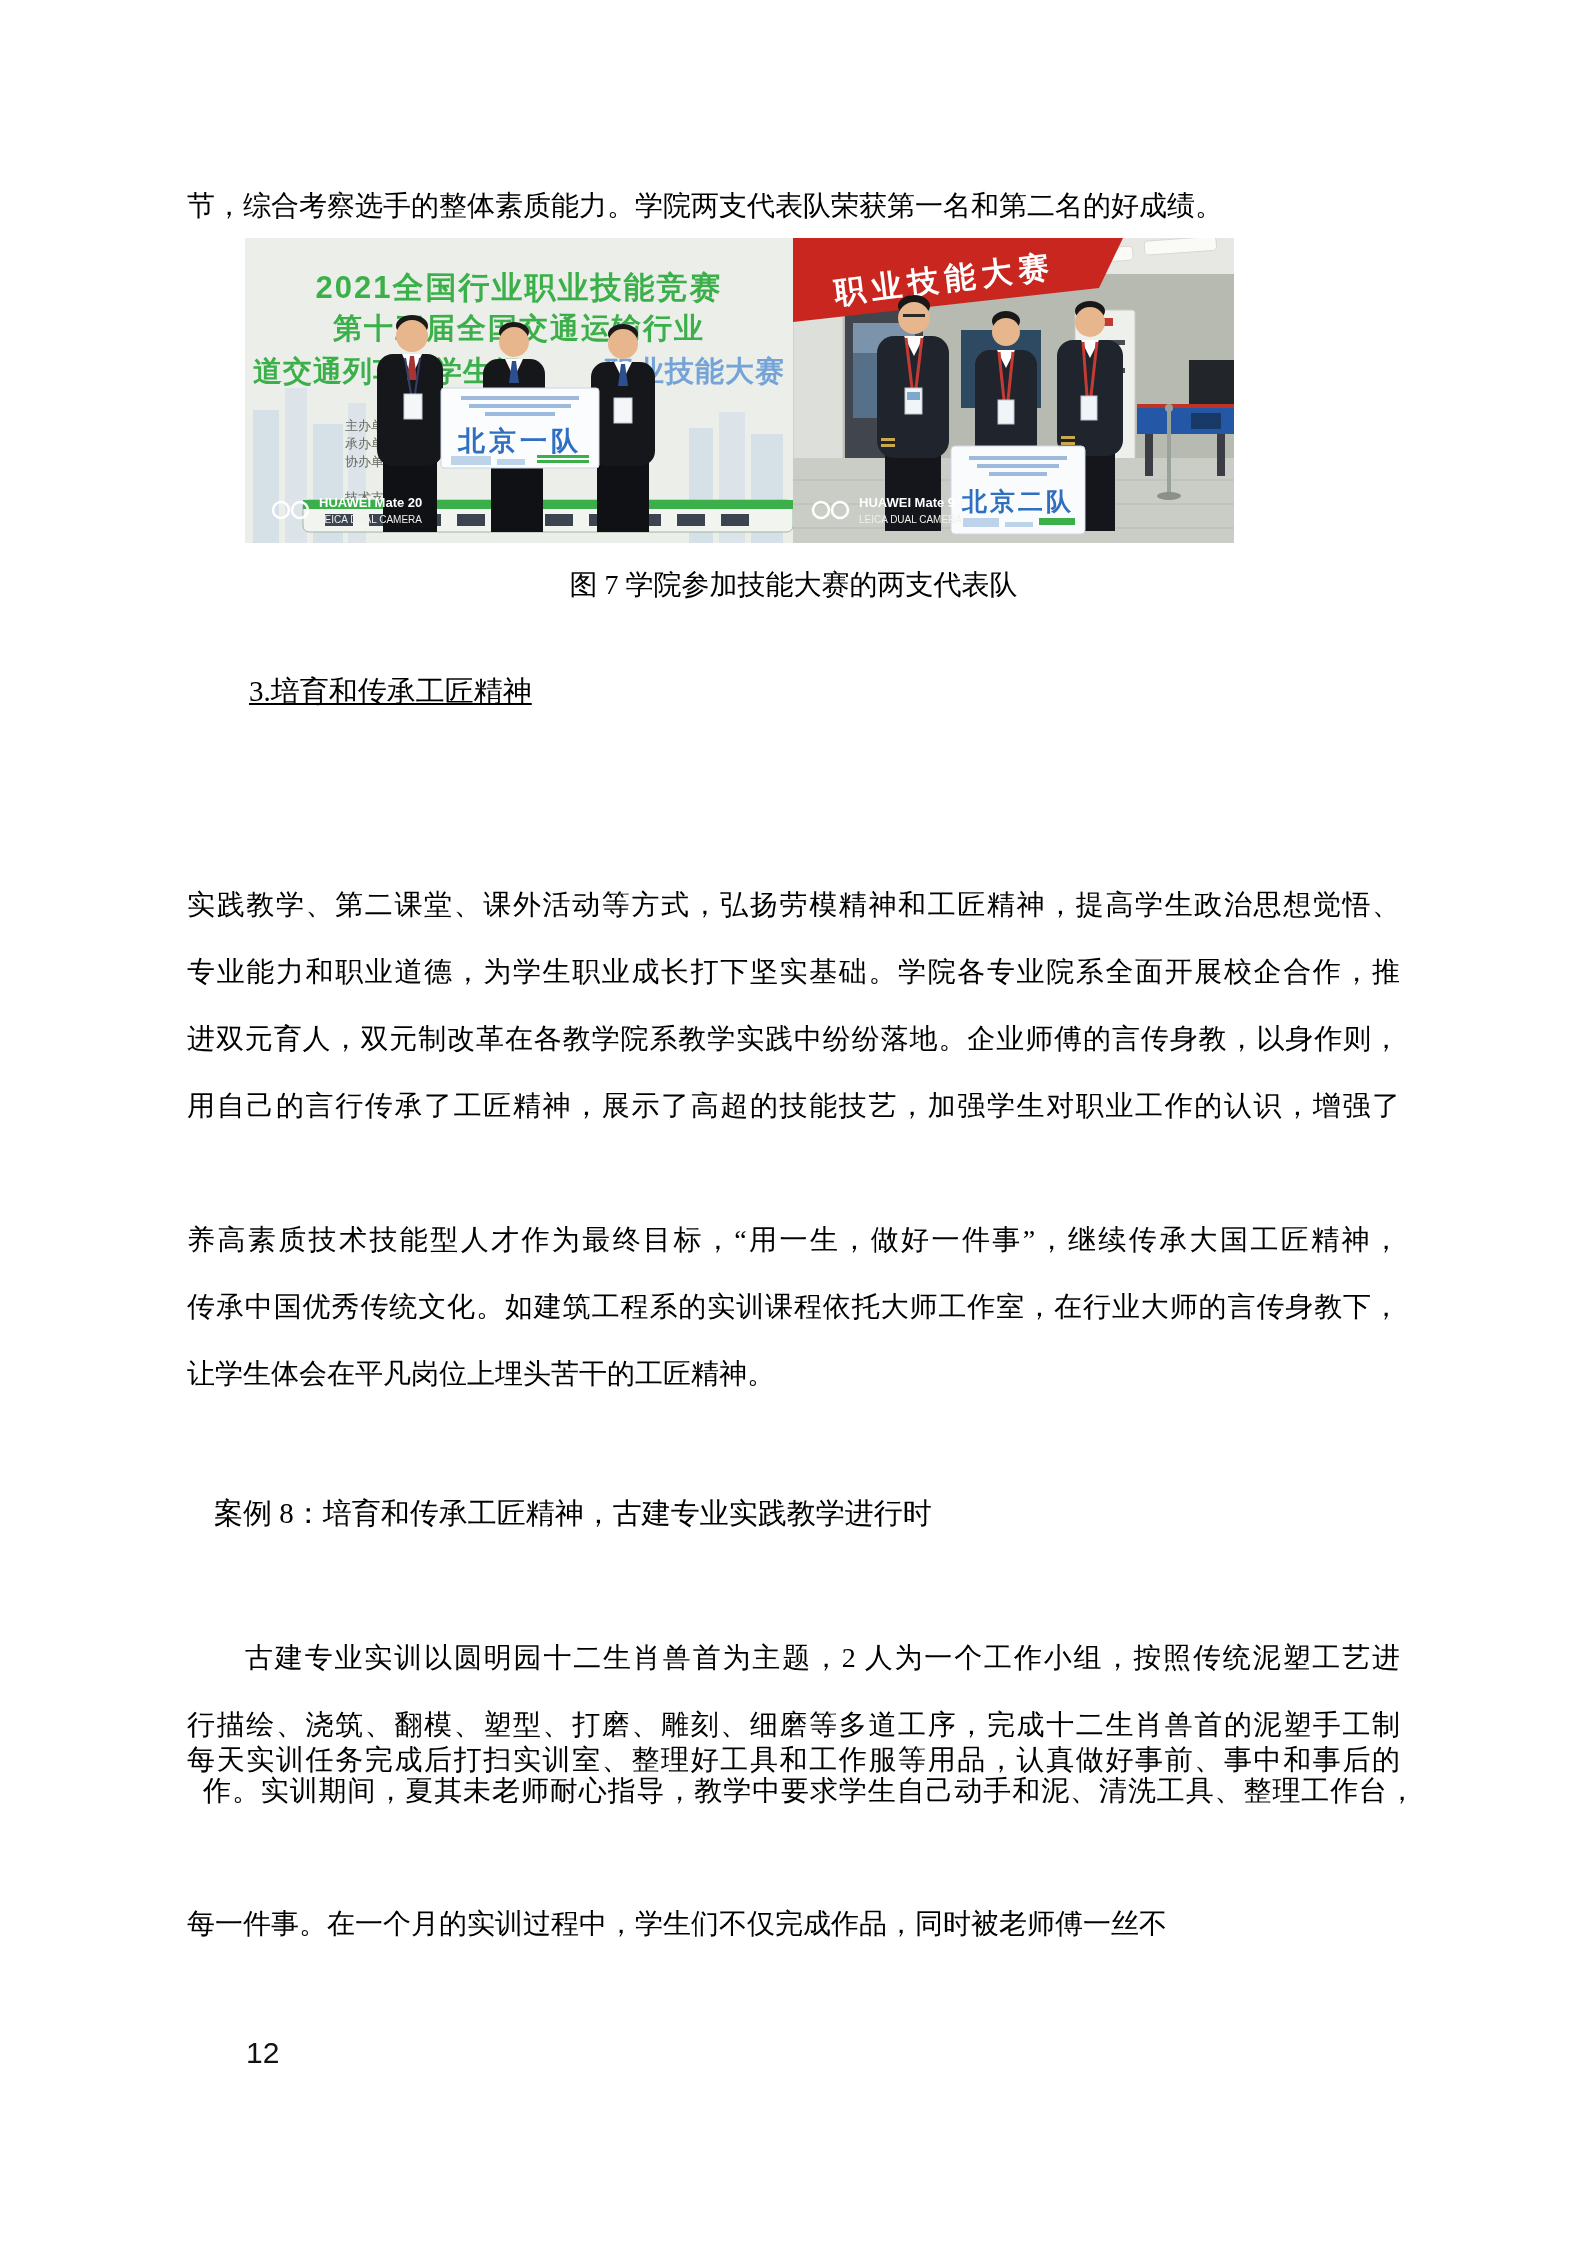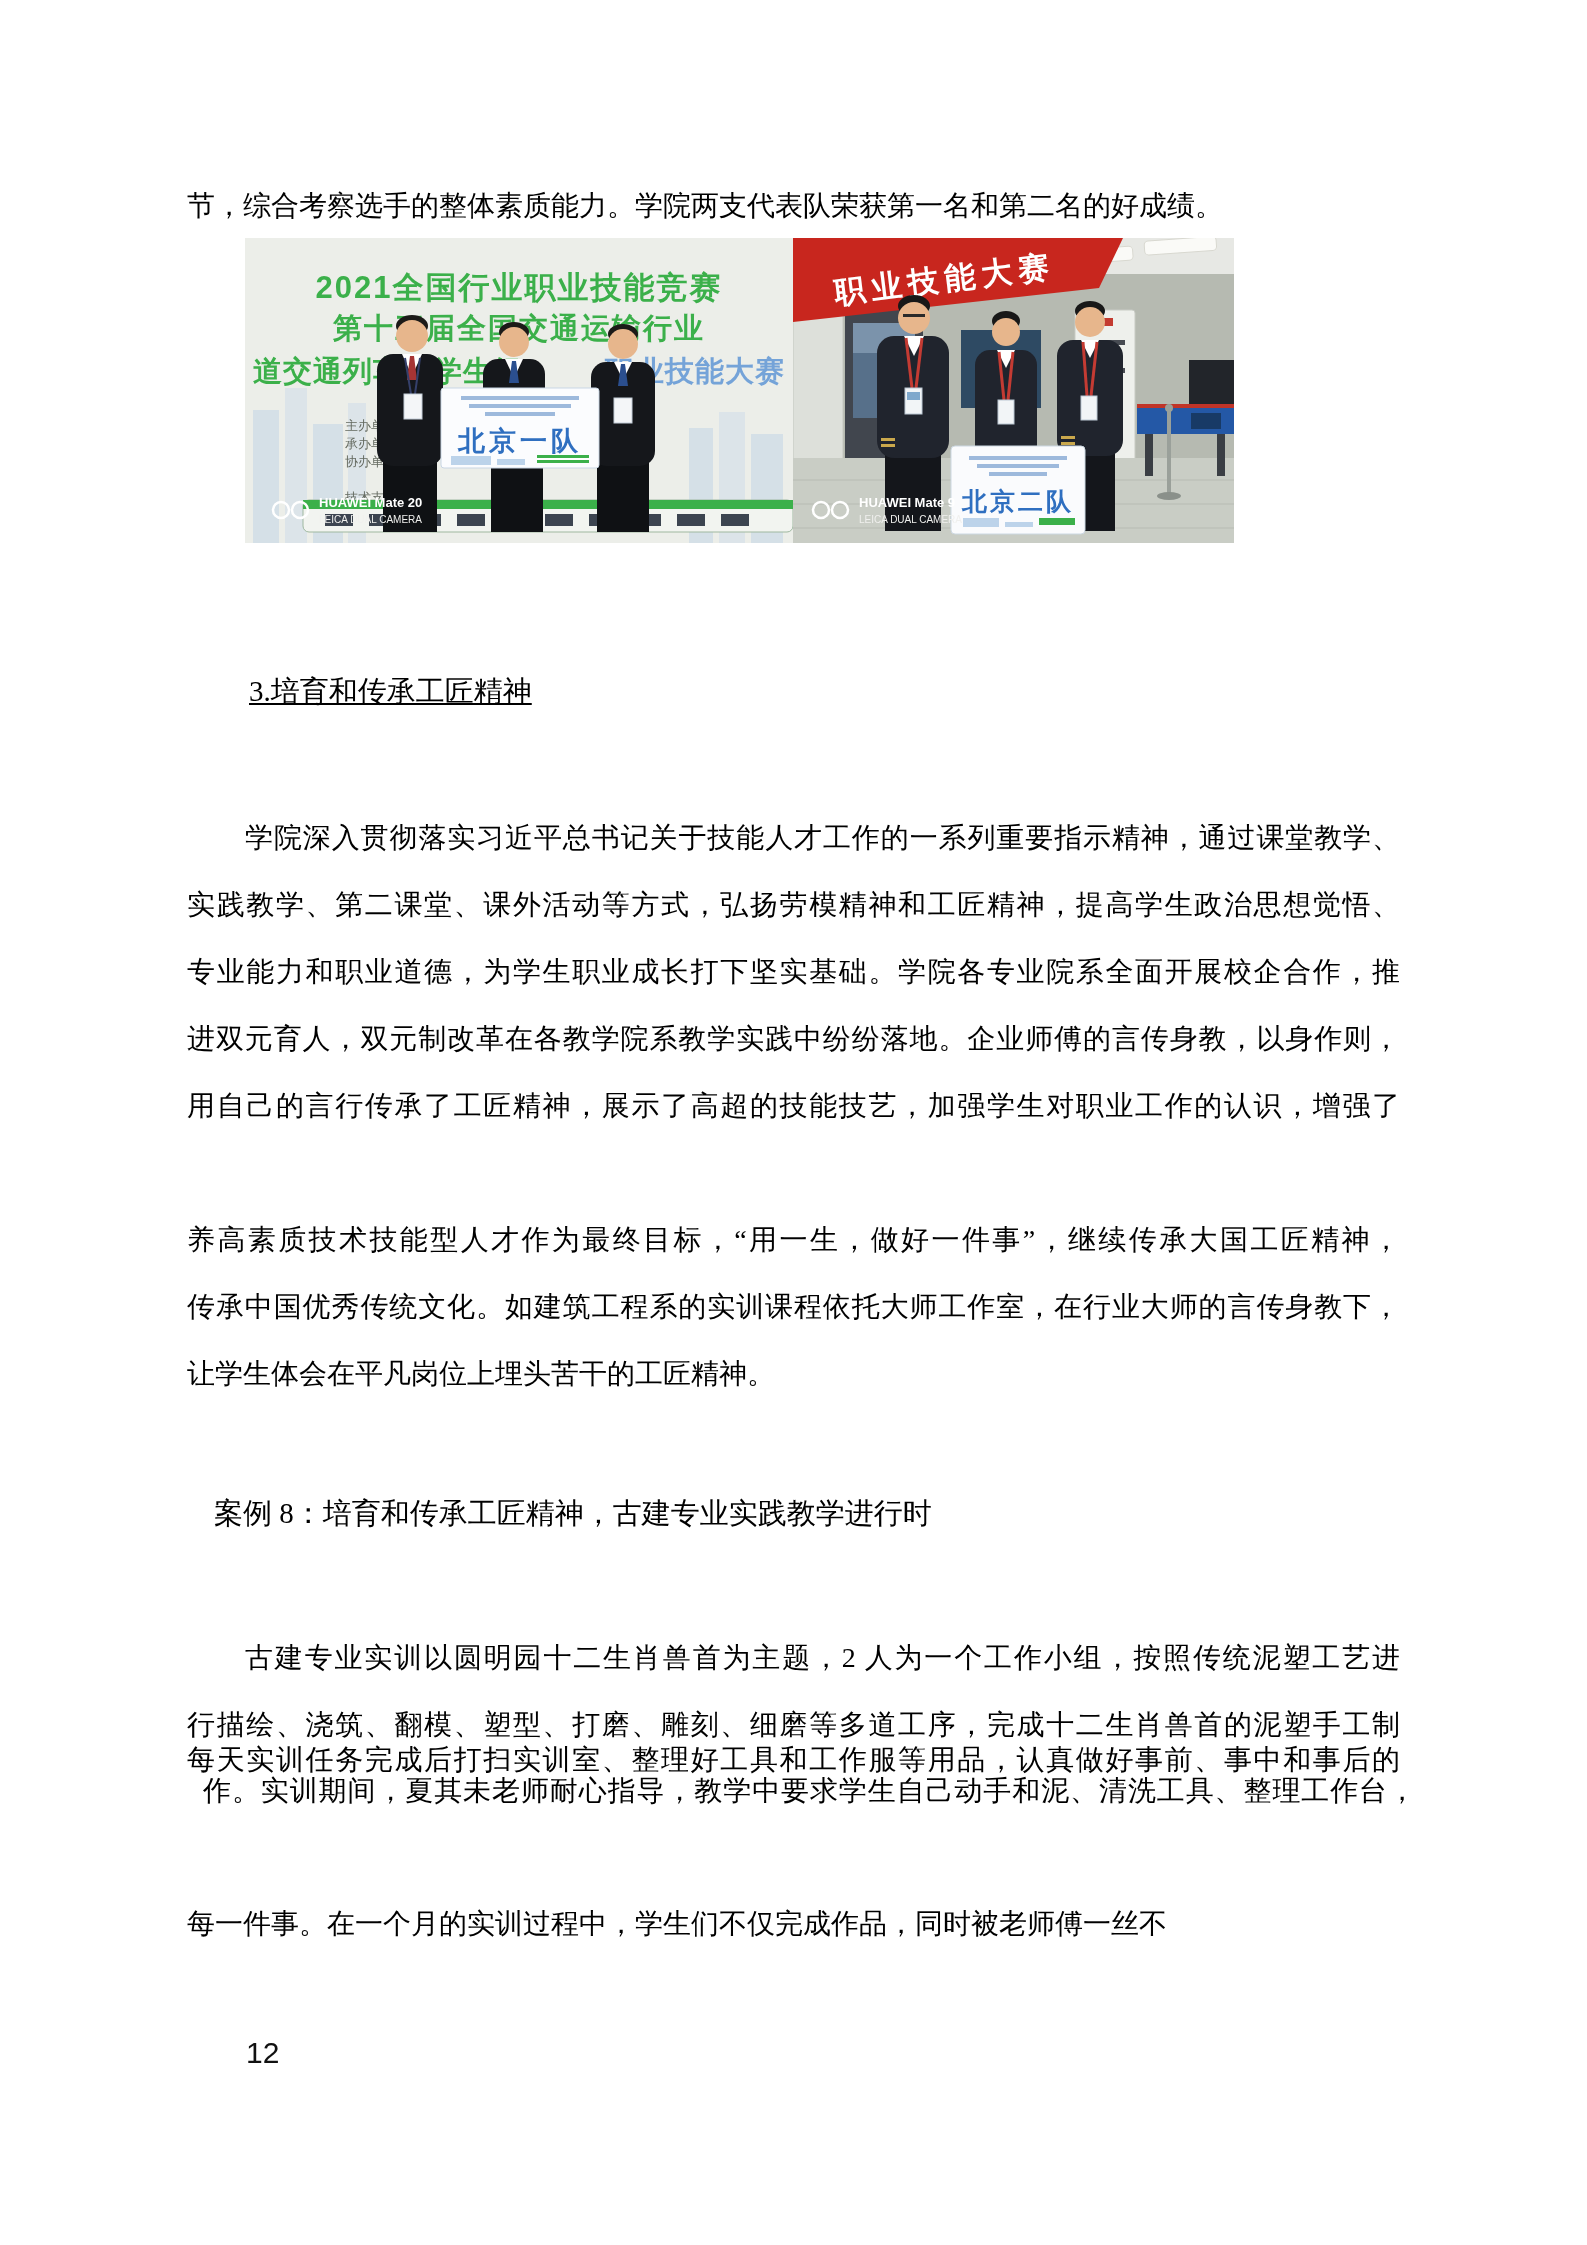--- a/index.html
+++ b/index.html
@@ -238,24 +238,24 @@
 
       <g>
         <circle cx="28" cy="272" r="8" fill="none" stroke="#ffffff" stroke-width="2.5"></circle>
         <circle cx="47" cy="272" r="8" fill="none" stroke="#ffffff" stroke-width="2.5"></circle>
         <text x="66" y="269" font-size="13" font-weight="bold" fill="#ffffff">HUAWEI Mate 9</text>
         <text x="66" y="285" font-size="10" fill="#f0f0ee">LEICA DUAL CAMERA</text>
       </g>
     </svg>
   </div>
 
+  <div class="caption">图 7 学院参加技能大赛的两支代表队</div>
 
   <div class="heading">3.培育和传承工匠精神</div>
 
-  <div class="bline ind" style="top:818px;">学院深入贯彻落实习近平总书记关于技能人才工作的一系列重要指示精神，通过课堂教学、</div>
   <div class="bline" style="top:885px;">实践教学、第二课堂、课外活动等方式，弘扬劳模精神和工匠精神，提高学生政治思想觉悟、</div>
   <div class="bline" style="top:952px;">专业能力和职业道德，为学生职业成长打下坚实基础。学院各专业院系全面开展校企合作，推</div>
   <div class="bline" style="top:1019px;">进双元育人，双元制改革在各教学院系教学实践中纷纷落地。企业师傅的言传身教，以身作则，</div>
   <div class="bline" style="top:1086px;">用自己的言行传承了工匠精神，展示了高超的技能技艺，加强学生对职业工作的认识，增强了</div>
   <div class="bline" style="top:1220px;">养高素质技术技能型人才作为最终目标，“用一生，做好一件事”，继续传承大国工匠精神，</div>
   <div class="bline" style="top:1287px;">传承中国优秀传统文化。如建筑工程系的实训课程依托大师工作室，在行业大师的言传身教下，</div>
   <div class="bline noj" style="top:1354px;">让学生体会在平凡岗位上埋头苦干的工匠精神。</div>
 
   <div class="caseline">案例 8：培育和传承工匠精神，古建专业实践教学进行时</div>
 

